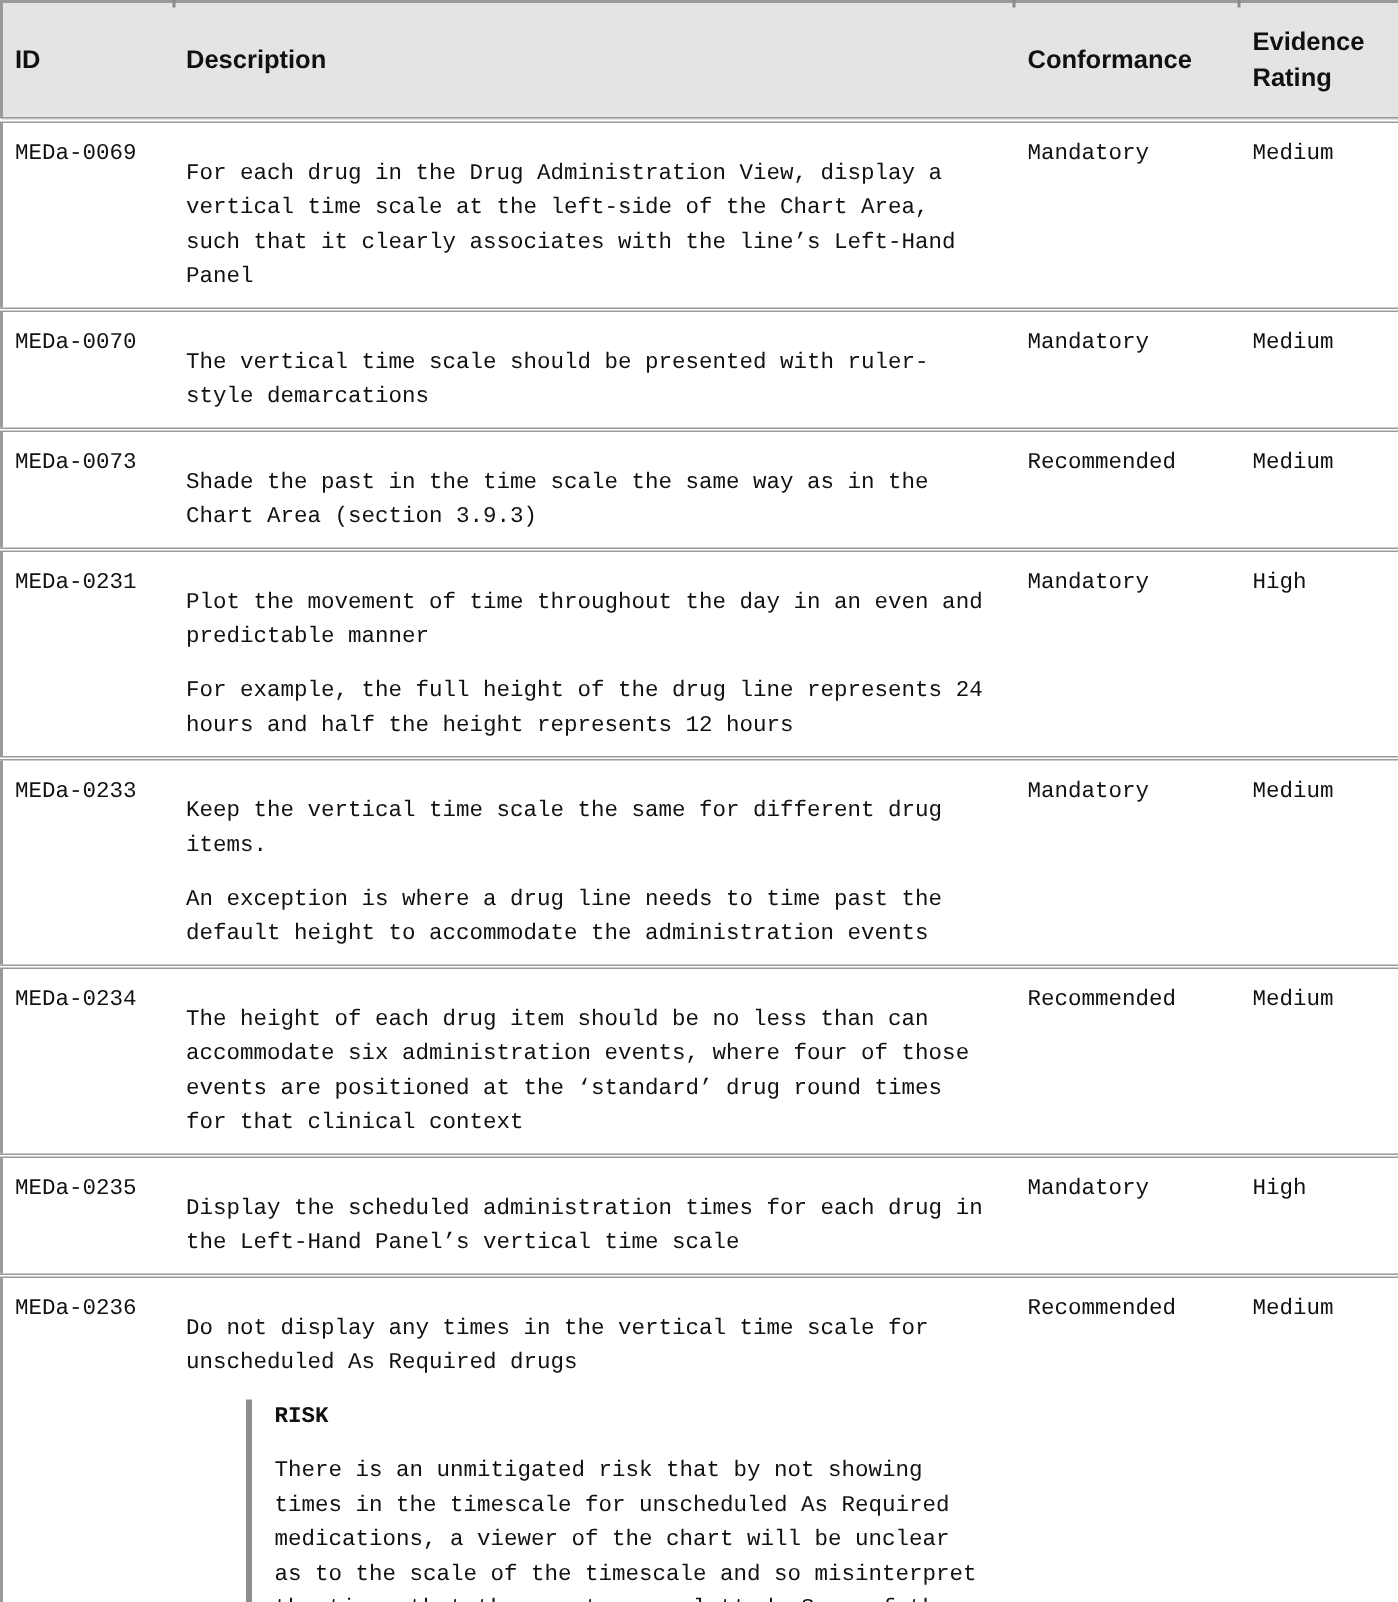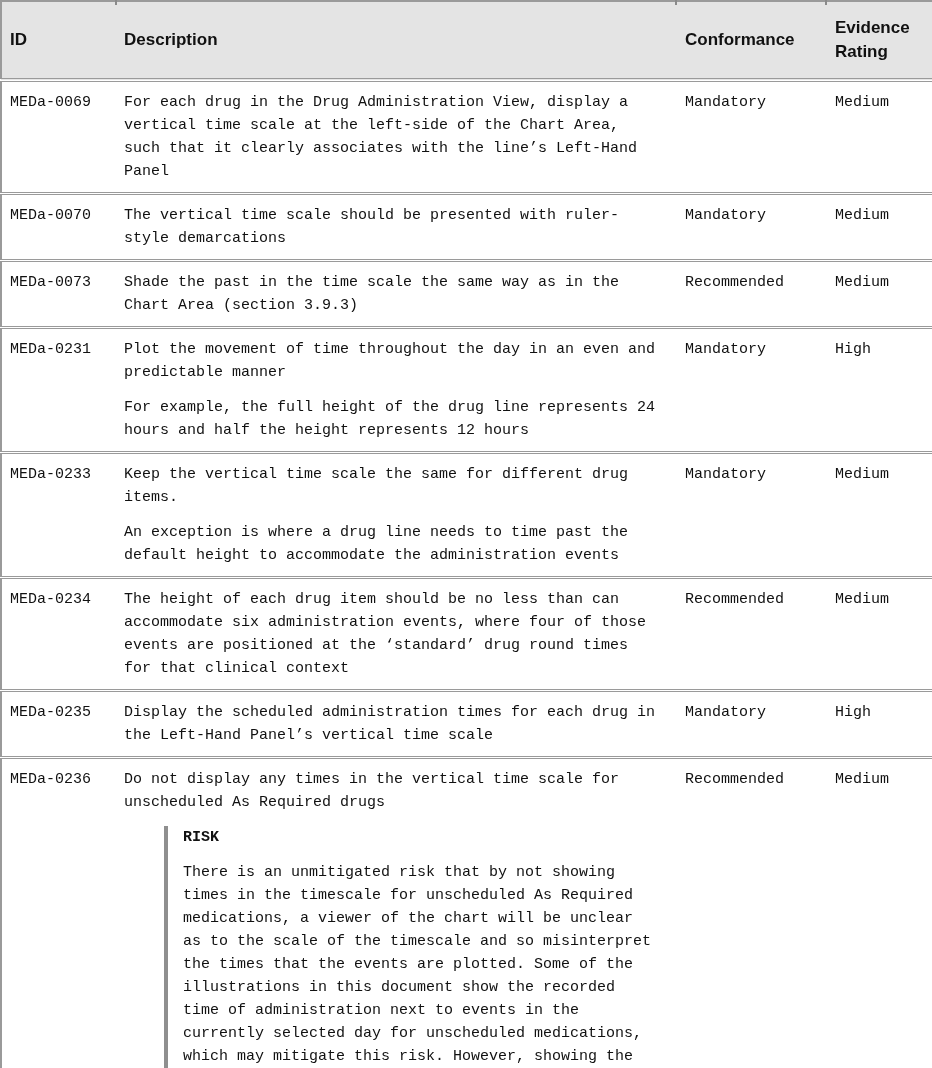--- a/index.html
+++ b/index.html
@@ -60,21 +60,21 @@
   tbody td{
     vertical-align:top;
     font-size:15px;
     line-height:23px;
     padding:9px 6px 9px 8px;
   }
   td.cell-desc{padding-right:16px;}
   td.cell-conf{padding-left:9px;}
   td.cell-evid{padding-left:9px;}
 
-  .cell-desc p{margin:0 0 12px 0;}
+  .cell-desc p{margin:13px 0 12px 0;}
   .cell-desc p:last-child{margin-bottom:0;}
 
   .risk-block{
     margin:12px 0 2px 40px;
     border-left:4px solid var(--risk-bar);
     padding:0 0 8px 15px;
   }
   .risk-title{
     font-weight:bold;
     font-size:15px;

